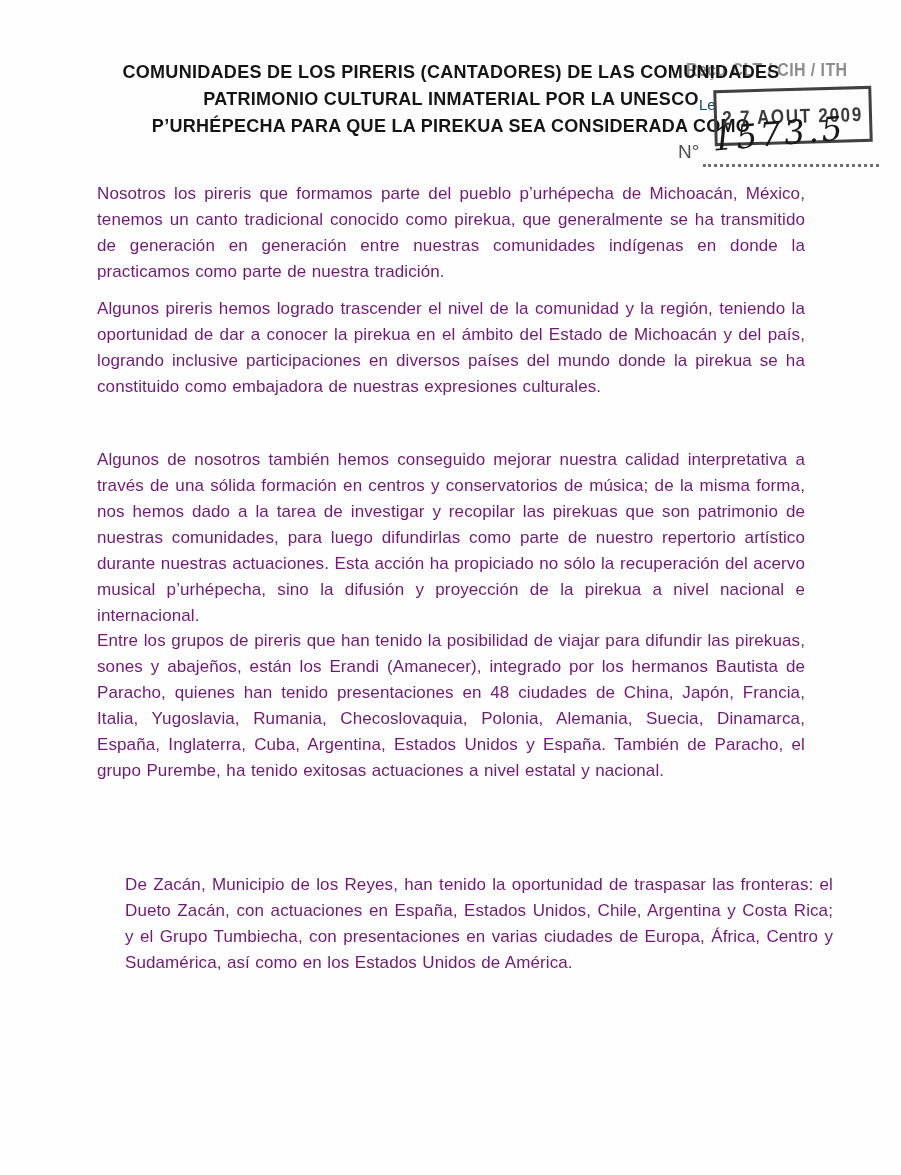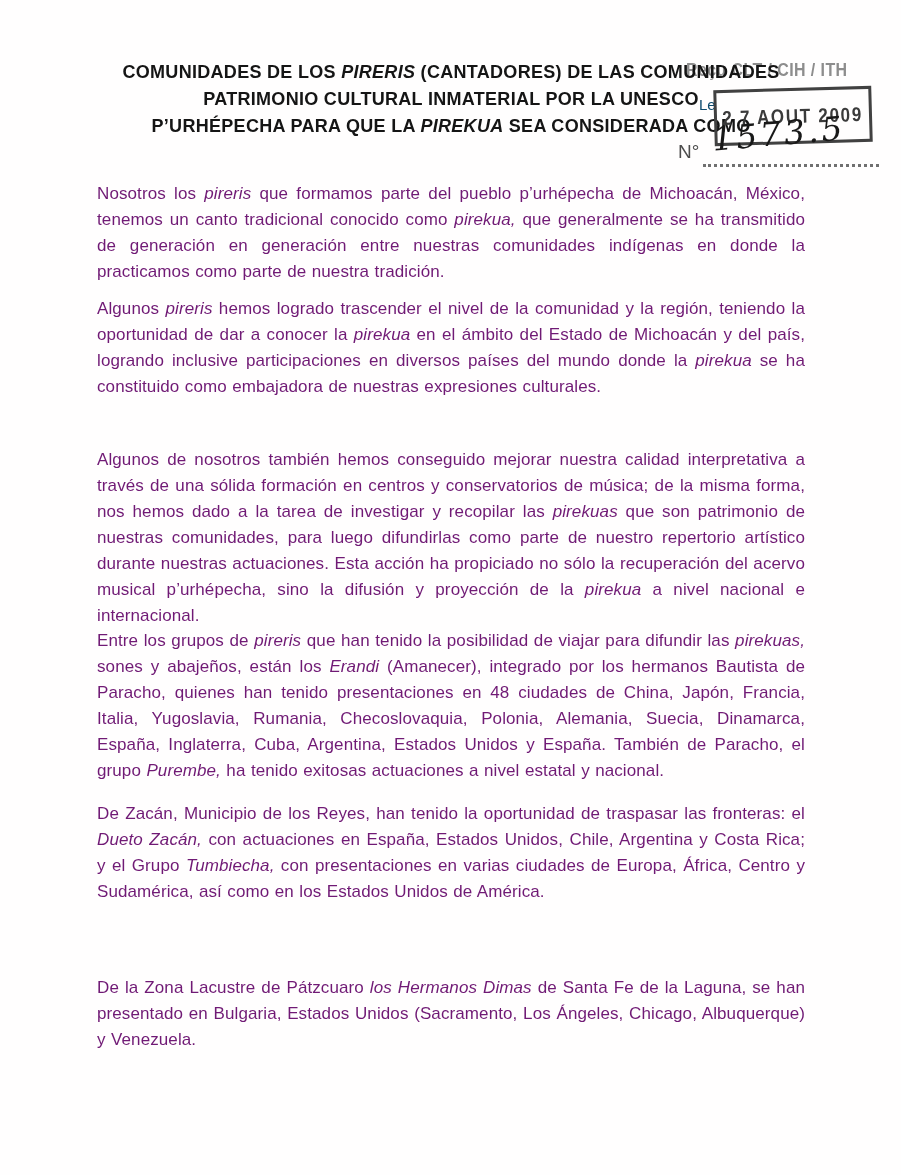--- a/index.html
+++ b/index.html
@@ -24,21 +24,21 @@
     width: 708px;
     text-align: center;
     font-weight: bold;
     font-size: 18px;
     line-height: 27px;
     letter-spacing: 0.3px;
     color: #151515;
     z-index: 2;
   }
   .title-line { white-space: nowrap; }
-  .it { font-style: italic; }
+  .it { }
 
   
   .stamp-received {
     position: absolute;
     left: 686px;
     top: 59px;
     font-size: 19px;
     font-weight: bold;
     letter-spacing: 0.5px;
     color: #8d8d8d;
@@ -117,21 +117,21 @@
     line-height: 26px;
     text-align: justify;
     word-spacing: 0.6px;
     letter-spacing: 0.1px;
     color: #701a75;
   }
   .body-text p:nth-of-type(1) { top: 181px; }
   .body-text p:nth-of-type(2) { top: 296px; }
   .body-text p:nth-of-type(3) { top: 447px; }
   .body-text p:nth-of-type(4) { top: 628px; }
-  .body-text p:nth-of-type(5) { top: 801px; }
+  .body-text p:nth-of-type(5) { top: 872px; margin-left: 28px; }
   .body-text p:nth-of-type(6) { top: 975px; }
 </style>
 </head>
 <body>
 
 <div class="page">
 
   <header class="title-block" id="title-block">
       <div class="title-line"><span>COMUNIDADES DE LOS </span><span class="it">PIRERIS</span><span> (CANTADORES) DE LAS COMUNIDADES</span></div>
       <div class="title-line"><span>PATRIMONIO CULTURAL INMATERIAL POR LA UNESCO</span></div>
@@ -151,16 +151,15 @@
   <div class="stamp-dots"></div>
 
   <div class="stamp-number">1573.5</div>
 
   <main class="body-text" id="body-block">
       <p><span>Nosotros los </span><span class="it">pireris</span><span> que formamos parte del pueblo p’urhépecha de Michoacán, México, tenemos un canto tradicional conocido como </span><span class="it">pirekua,</span><span> que generalmente se ha transmitido de generación en generación entre nuestras comunidades indígenas en donde la practicamos como parte de nuestra tradición.</span></p>
       <p><span>Algunos </span><span class="it">pireris</span><span> hemos logrado trascender el nivel de la comunidad y la región, teniendo la oportunidad de dar a conocer la </span><span class="it">pirekua</span><span> en el ámbito del Estado de Michoacán y del país, logrando inclusive participaciones en diversos países del mundo donde la </span><span class="it">pirekua</span><span> se ha constituido como embajadora de nuestras expresiones culturales.</span></p>
       <p><span>Algunos de nosotros también hemos conseguido mejorar nuestra calidad interpretativa a través de una sólida formación en centros y conservatorios de música; de la misma forma, nos hemos dado a la tarea de investigar y recopilar las </span><span class="it">pirekuas</span><span> que son patrimonio de nuestras comunidades, para luego difundirlas como parte de nuestro repertorio artístico durante nuestras actuaciones. Esta acción ha propiciado no sólo la recuperación del acervo musical p’urhépecha, sino la difusión y proyección de la </span><span class="it">pirekua</span><span> a nivel nacional e internacional.</span></p>
       <p><span>Entre los grupos de </span><span class="it">pireris</span><span> que han tenido la posibilidad de viajar para difundir las </span><span class="it">pirekuas,</span><span> sones y abajeños, están los </span><span class="it">Erandi</span><span> (Amanecer), integrado por los hermanos Bautista de Paracho, quienes han tenido presentaciones en 48 ciudades de China, Japón, Francia, Italia, Yugoslavia, Rumania, Checoslovaquia, Polonia, Alemania, Suecia, Dinamarca, España, Inglaterra, Cuba, Argentina, Estados Unidos y España. También de Paracho, el grupo </span><span class="it">Purembe,</span><span> ha tenido exitosas actuaciones a nivel estatal y nacional.</span></p>
       <p><span>De Zacán, Municipio de los Reyes, han tenido la oportunidad de traspasar las fronteras: el </span><span class="it">Dueto Zacán,</span><span> con actuaciones en España, Estados Unidos, Chile, Argentina y Costa Rica; y el Grupo </span><span class="it">Tumbiecha,</span><span> con presentaciones en varias ciudades de Europa, África, Centro y Sudamérica, así como en los Estados Unidos de América.</span></p>
-      <p><span>De la Zona Lacustre de Pátzcuaro </span><span class="it">los Hermanos Dimas</span><span> de Santa Fe de la Laguna, se han presentado en Bulgaria, Estados Unidos (Sacramento, Los Ángeles, Chicago, Albuquerque) y Venezuela.</span></p>
     </main>
 
 </div>
 
 </body></html>

